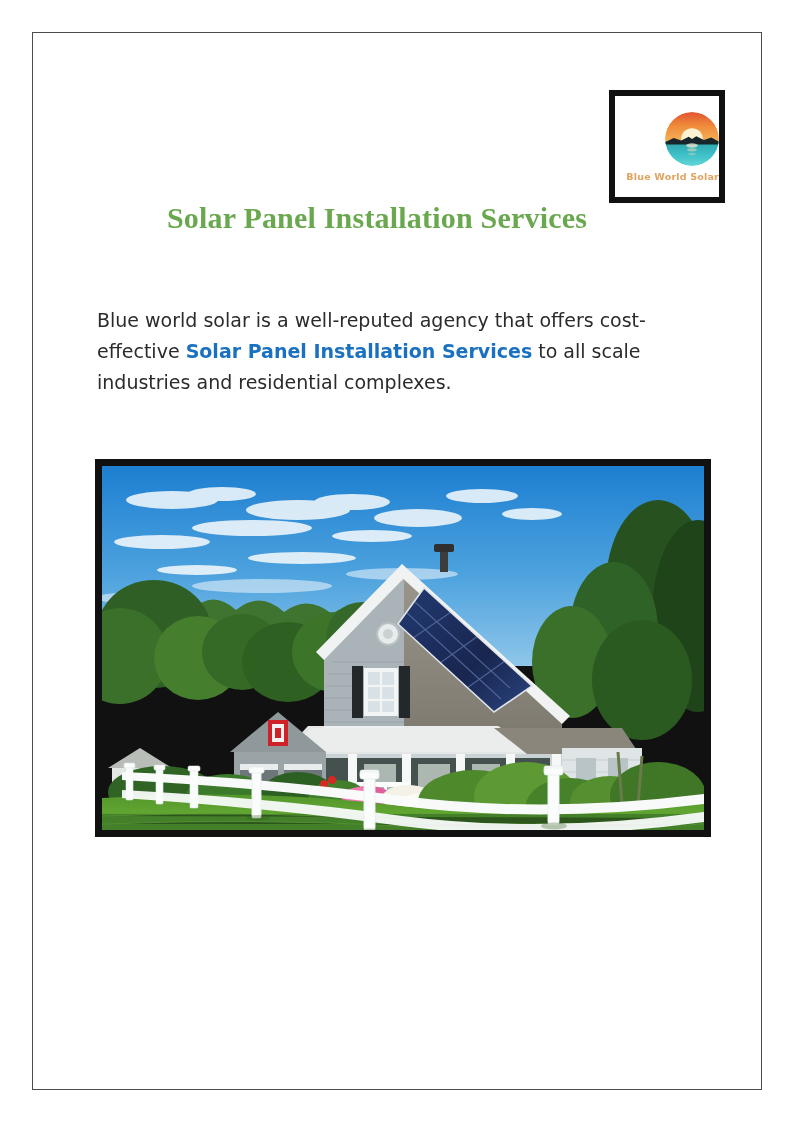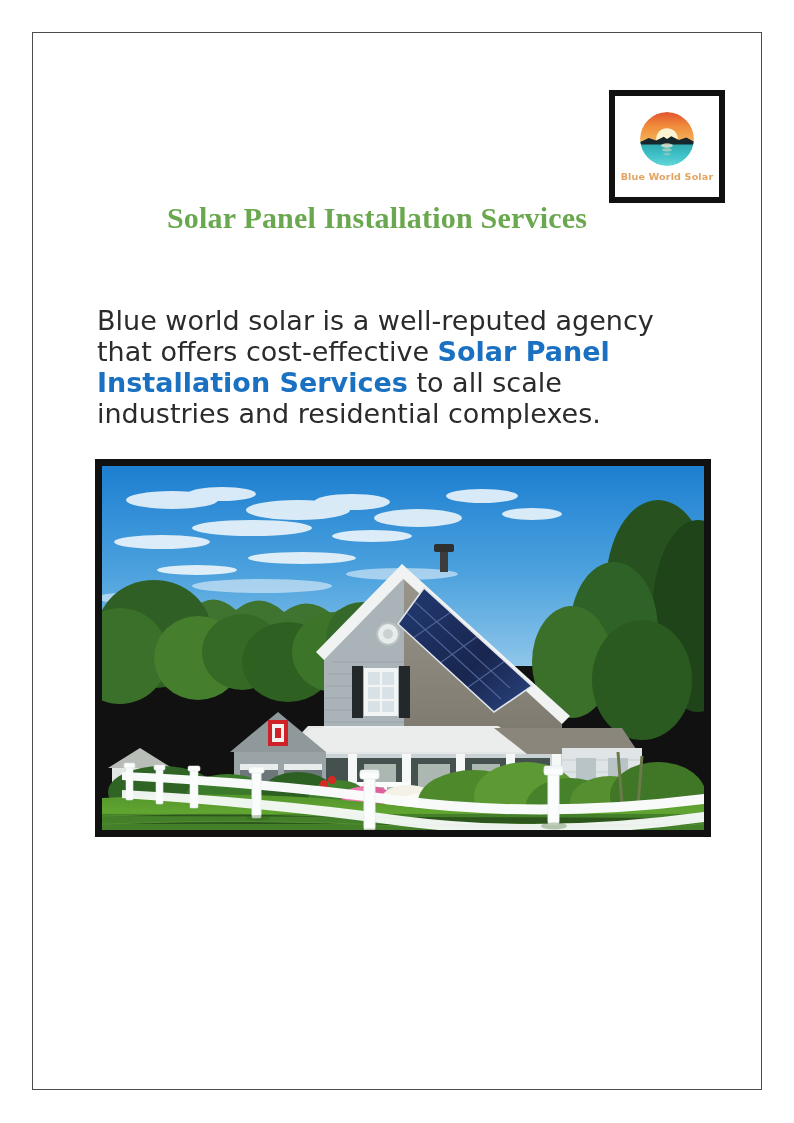--- a/index.html
+++ b/index.html
@@ -32,21 +32,21 @@
     position: absolute;
     left: 576px;
     top: 57px;
     width: 116px;
     height: 113px;
     border: 6px solid #111111;
     background: #ffffff;
     box-sizing: border-box;
     display: flex;
     flex-direction: column;
-    align-items: center;
+    align-items: flex-end;
     justify-content: center;
   }
   .logo-mark {
     width: 54px;
     height: 54px;
     border-radius: 50%;
     overflow: hidden;
     position: relative;
     flex: none;
   }
@@ -74,21 +74,21 @@
     color: #6aa84f;
     letter-spacing: .2px;
   }
 
   
   .para {
     position: absolute;
     left: 64px;
     width: 580px;
     font-family: "DejaVu Sans", sans-serif;
-    font-size: 27px;
+    font-size: 19px;
     line-height: 31px;
     color: #2b2b2b;
   }
   .para-intro { top: 272px; }
   .para-outro { top: 808px; }
   .accent-blue {
     color: #1a71c1;
     font-weight: bold;
   }
 

